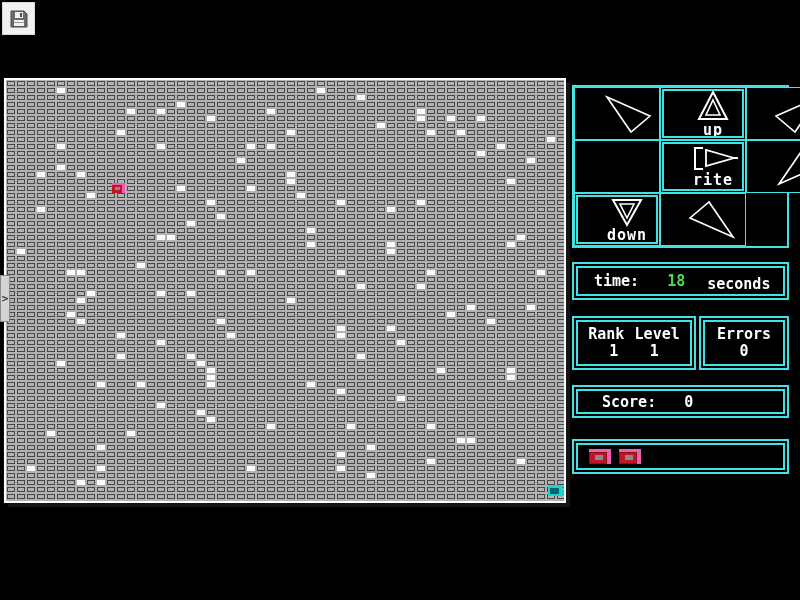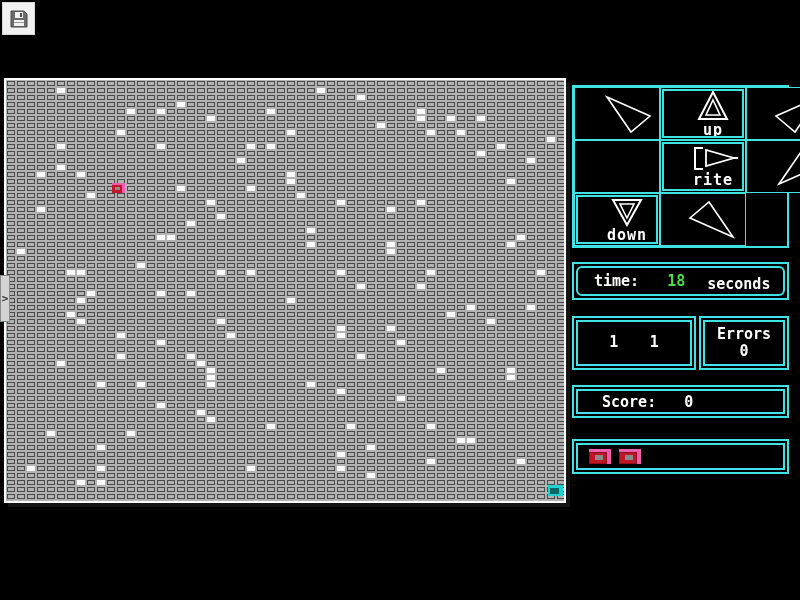--- a/index.html
+++ b/index.html
@@ -39,21 +39,21 @@
 
   .statbox { border:2px solid var(--cy); padding:2px; background:#000; }
   .statbox .in { border:2px solid var(--cy); width:100%; height:100%; background:#000;
                  display:flex; align-items:center; color:#fff; font-weight:bold; font-size:15px; }
   #time-box  { left:572px; top:262px; width:217px; height:38px; }
   #rank-box  { left:572px; top:316px; width:124px; height:54px; }
   #errors-box{ left:699px; top:316px; width:90px;  height:54px; }
   #score-box { left:572px; top:385px; width:217px; height:33px; }
   #lives-box { left:572px; top:439px; width:217px; height:35px; }
 
-  #time-box .in { padding-left:16px;border-radius:6px; }
+  #time-box .in { padding-left:16px; }
   .green { color:#4bdc4b; }
   .gap1 { margin-left:28px; } .gap2 { margin-left:22px;margin-top:6px; }
   .twocol { flex-direction:column; justify-content:center; line-height:1.15; }
   .rankrow { display:flex; width:100%; justify-content:space-evenly; }
   #score-box .in { padding-left:24px; }
   #lives-box .in { padding-left:11px; gap:8px; }
 
   .cube { width:22px; height:15px; position:relative; background:#ef5fb0; }
   .cube .face { position:absolute; left:0; bottom:0; right:4px; top:3px; background:#c01525;
                 border:1px solid #8d0f1c; }
@@ -288,20 +288,24 @@
   <div class="in">
     <span>time:</span>
     <span class="green gap1">18</span>
     <span class="gap2">seconds</span>
   </div>
 </div>
 
 <div class="abs statbox" id="rank-box">
   <div class="in twocol">
     <div class="rankrow">
+      <span>Rank</span>
+      <span>Level</span>
+    </div>
+    <div class="rankrow">
       <span>1</span>
       <span>1</span>
     </div>
   </div>
 </div>
 
 <div class="abs statbox" id="errors-box">
   <div class="in twocol">
     <span>Errors</span>
     <span>0</span>

